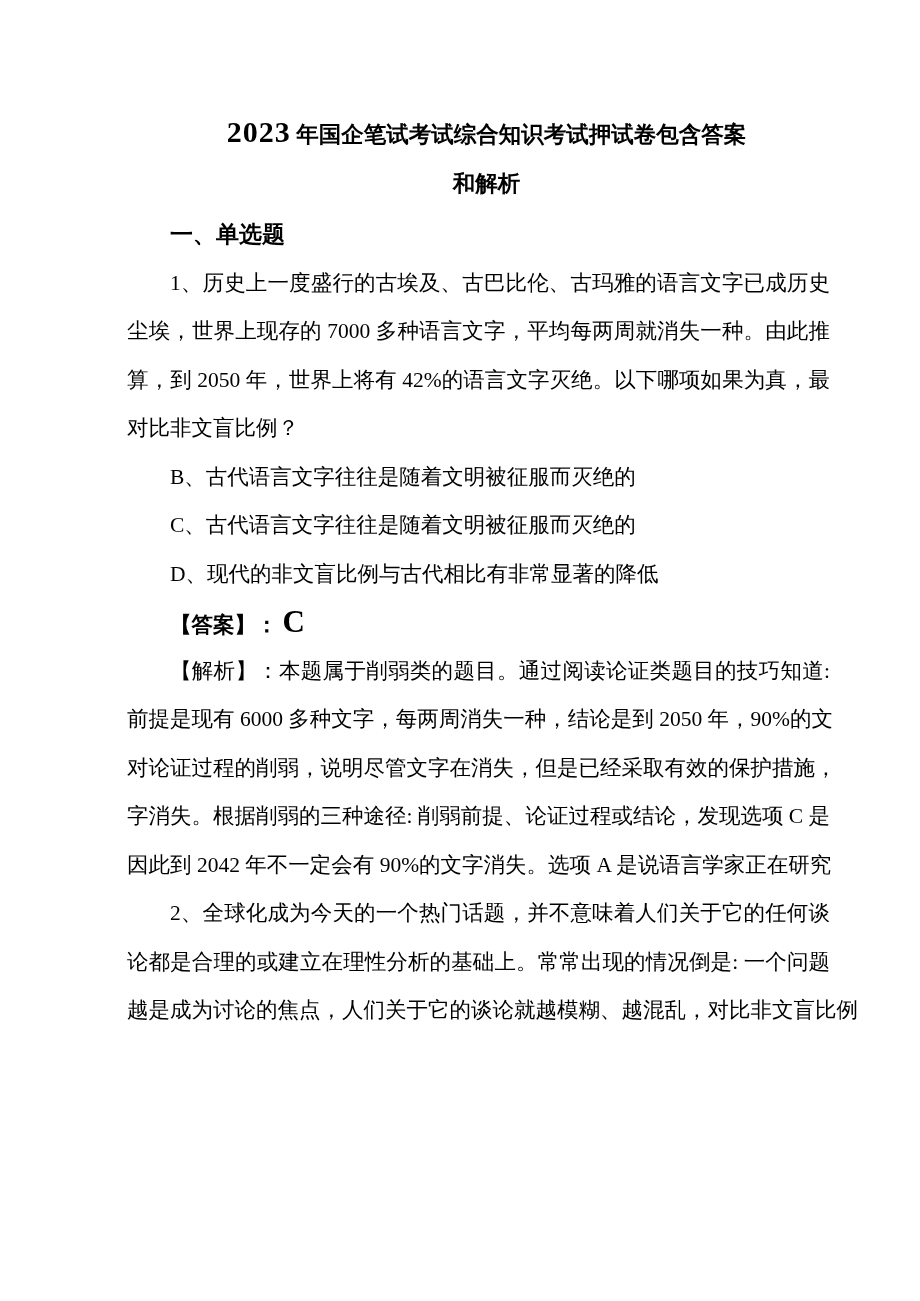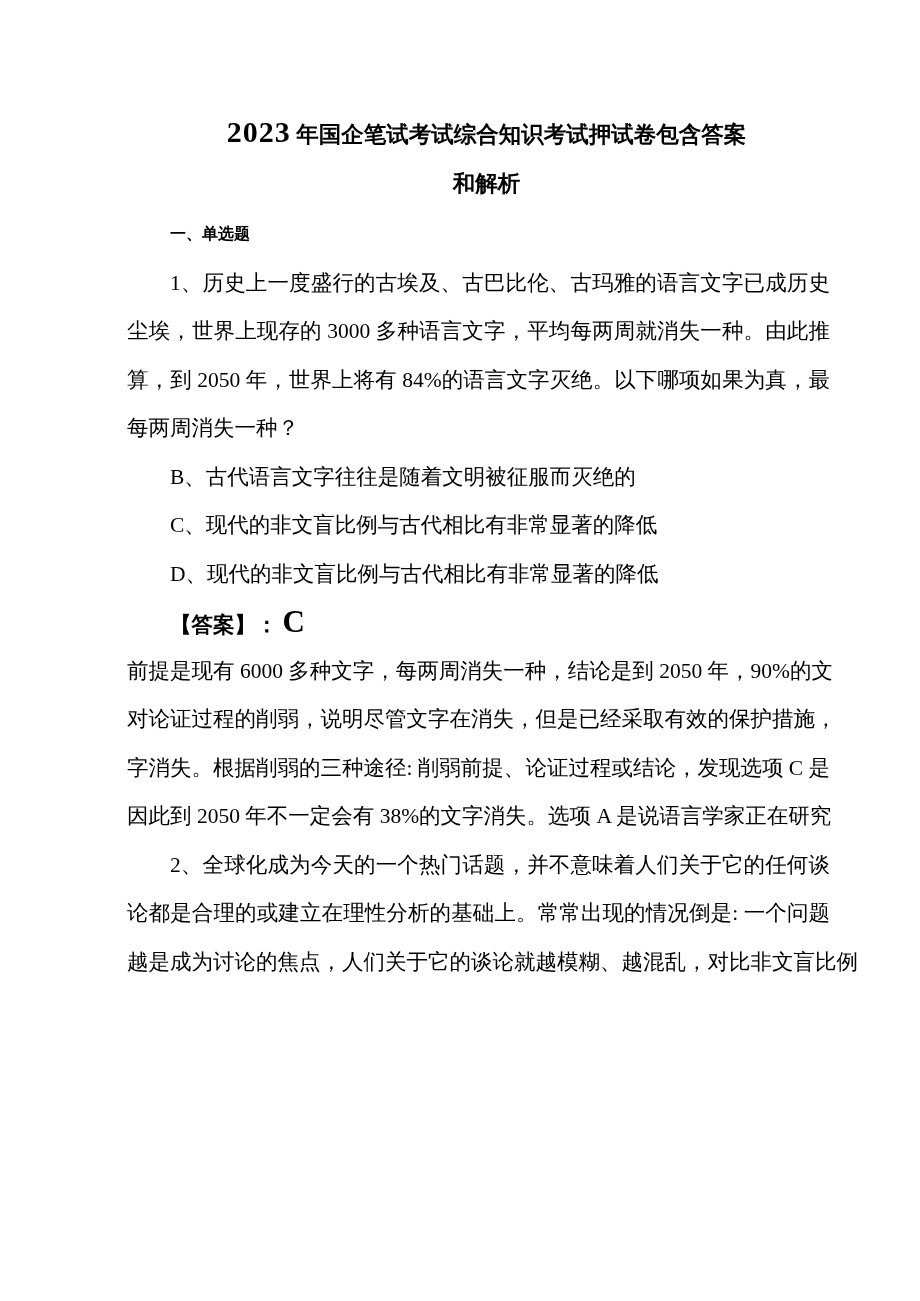--- a/index.html
+++ b/index.html
@@ -39,21 +39,21 @@
   }
   
   .line {
     height: 48.5px;
     line-height: 48.5px;
     font-size: 21.5px;
     white-space: nowrap;
   }
   .heading {
     font-weight: bold;
-    font-size: 16px;
+    font-size: 23px;
     font-family: "DejaVu Sans", "Liberation Sans", sans-serif;
   }
   .indent { text-indent: 43px; }
   .just {
     text-align: justify;
     text-align-last: justify;
     text-justify: inter-character;
   }
   .blabel { font-weight: bold; text-align: center; }
   .ansval {
@@ -69,35 +69,36 @@
   <div class="column">
 
     <div class="tline">
       <span class="year">2023</span><span> 年国企笔试考试综合知识考试押试卷包含答案</span>
     </div>
     <div class="tline">和解析</div>
 
     <div class="line heading indent">一、单选题</div>
 
     <div class="line just indent">1、历史上一度盛行的古埃及、古巴比伦、古玛雅的语言文字已成历史</div>
-    <div class="line just">尘埃，世界上现存的 3000 多种语言文字，平均每两周就消失一种。由此推</div>
-    <div class="line just">算，到 2050 年，世界上将有 84%的语言文字灭绝。以下哪项如果为真，最</div>
-    <div class="line">每两周消失一种？</div>
+    <div class="line just">尘埃，世界上现存的 7000 多种语言文字，平均每两周就消失一种。由此推</div>
+    <div class="line just">算，到 2050 年，世界上将有 42%的语言文字灭绝。以下哪项如果为真，最</div>
+    <div class="line">对比非文盲比例？</div>
 
     <div class="line indent">B、古代语言文字往往是随着文明被征服而灭绝的</div>
-    <div class="line indent">C、现代的非文盲比例与古代相比有非常显著的降低</div>
+    <div class="line indent">C、古代语言文字往往是随着文明被征服而灭绝的</div>
     <div class="line indent">D、现代的非文盲比例与古代相比有非常显著的降低</div>
 
     <div class="line indent">
       <span class="blabel">【答案】：</span><span class="ansval">C</span>
     </div>
 
+    <div class="line just indent">【解析】：本题属于削弱类的题目。通过阅读论证类题目的技巧知道:</div>
     <div class="line just">前提是现有 6000 多种文字，每两周消失一种，结论是到 2050 年，90%的文</div>
     <div class="line just">对论证过程的削弱，说明尽管文字在消失，但是已经采取有效的保护措施，</div>
     <div class="line just">字消失。根据削弱的三种途径: 削弱前提、论证过程或结论，发现选项 C 是</div>
-    <div class="line just">因此到 2050 年不一定会有 38%的文字消失。选项 A 是说语言学家正在研究</div>
+    <div class="line just">因此到 2042 年不一定会有 90%的文字消失。选项 A 是说语言学家正在研究</div>
 
     <div class="line just indent">2、全球化成为今天的一个热门话题，并不意味着人们关于它的任何谈</div>
     <div class="line just">论都是合理的或建立在理性分析的基础上。常常出现的情况倒是: 一个问题</div>
     <div class="line just">越是成为讨论的焦点，人们关于它的谈论就越模糊、越混乱，对比非文盲比例</div>
 
   </div>
 </div>
 
 </body></html>

